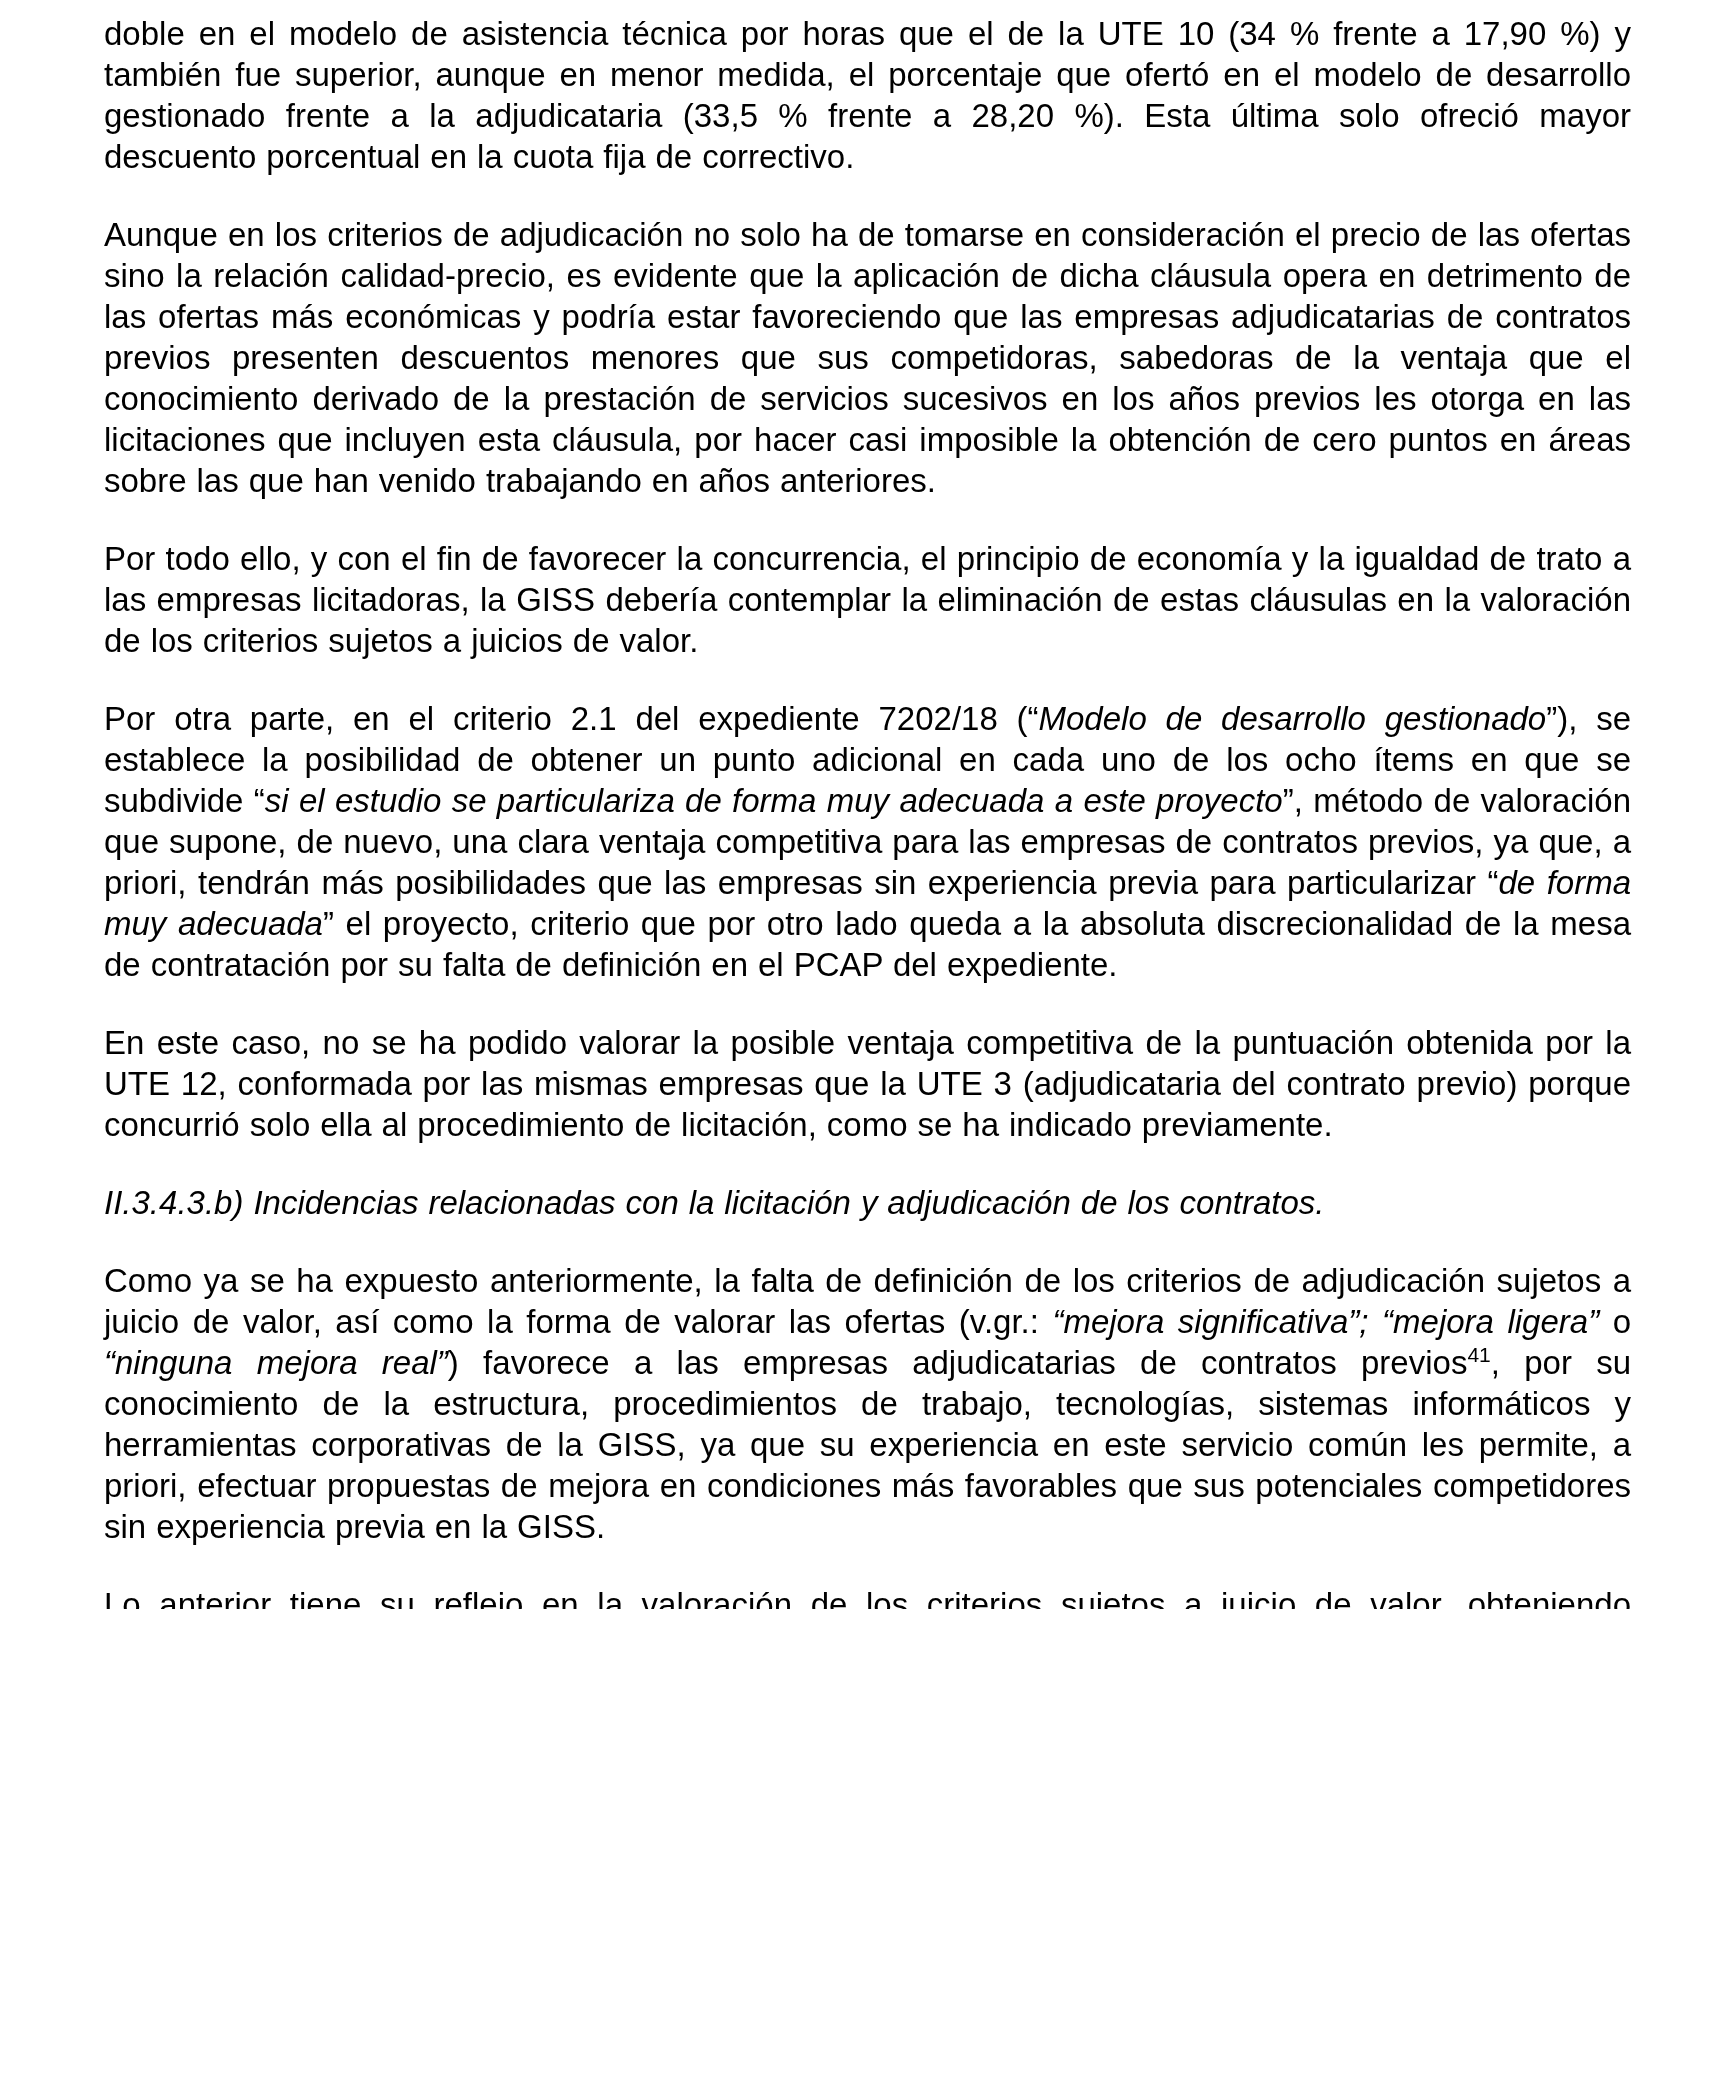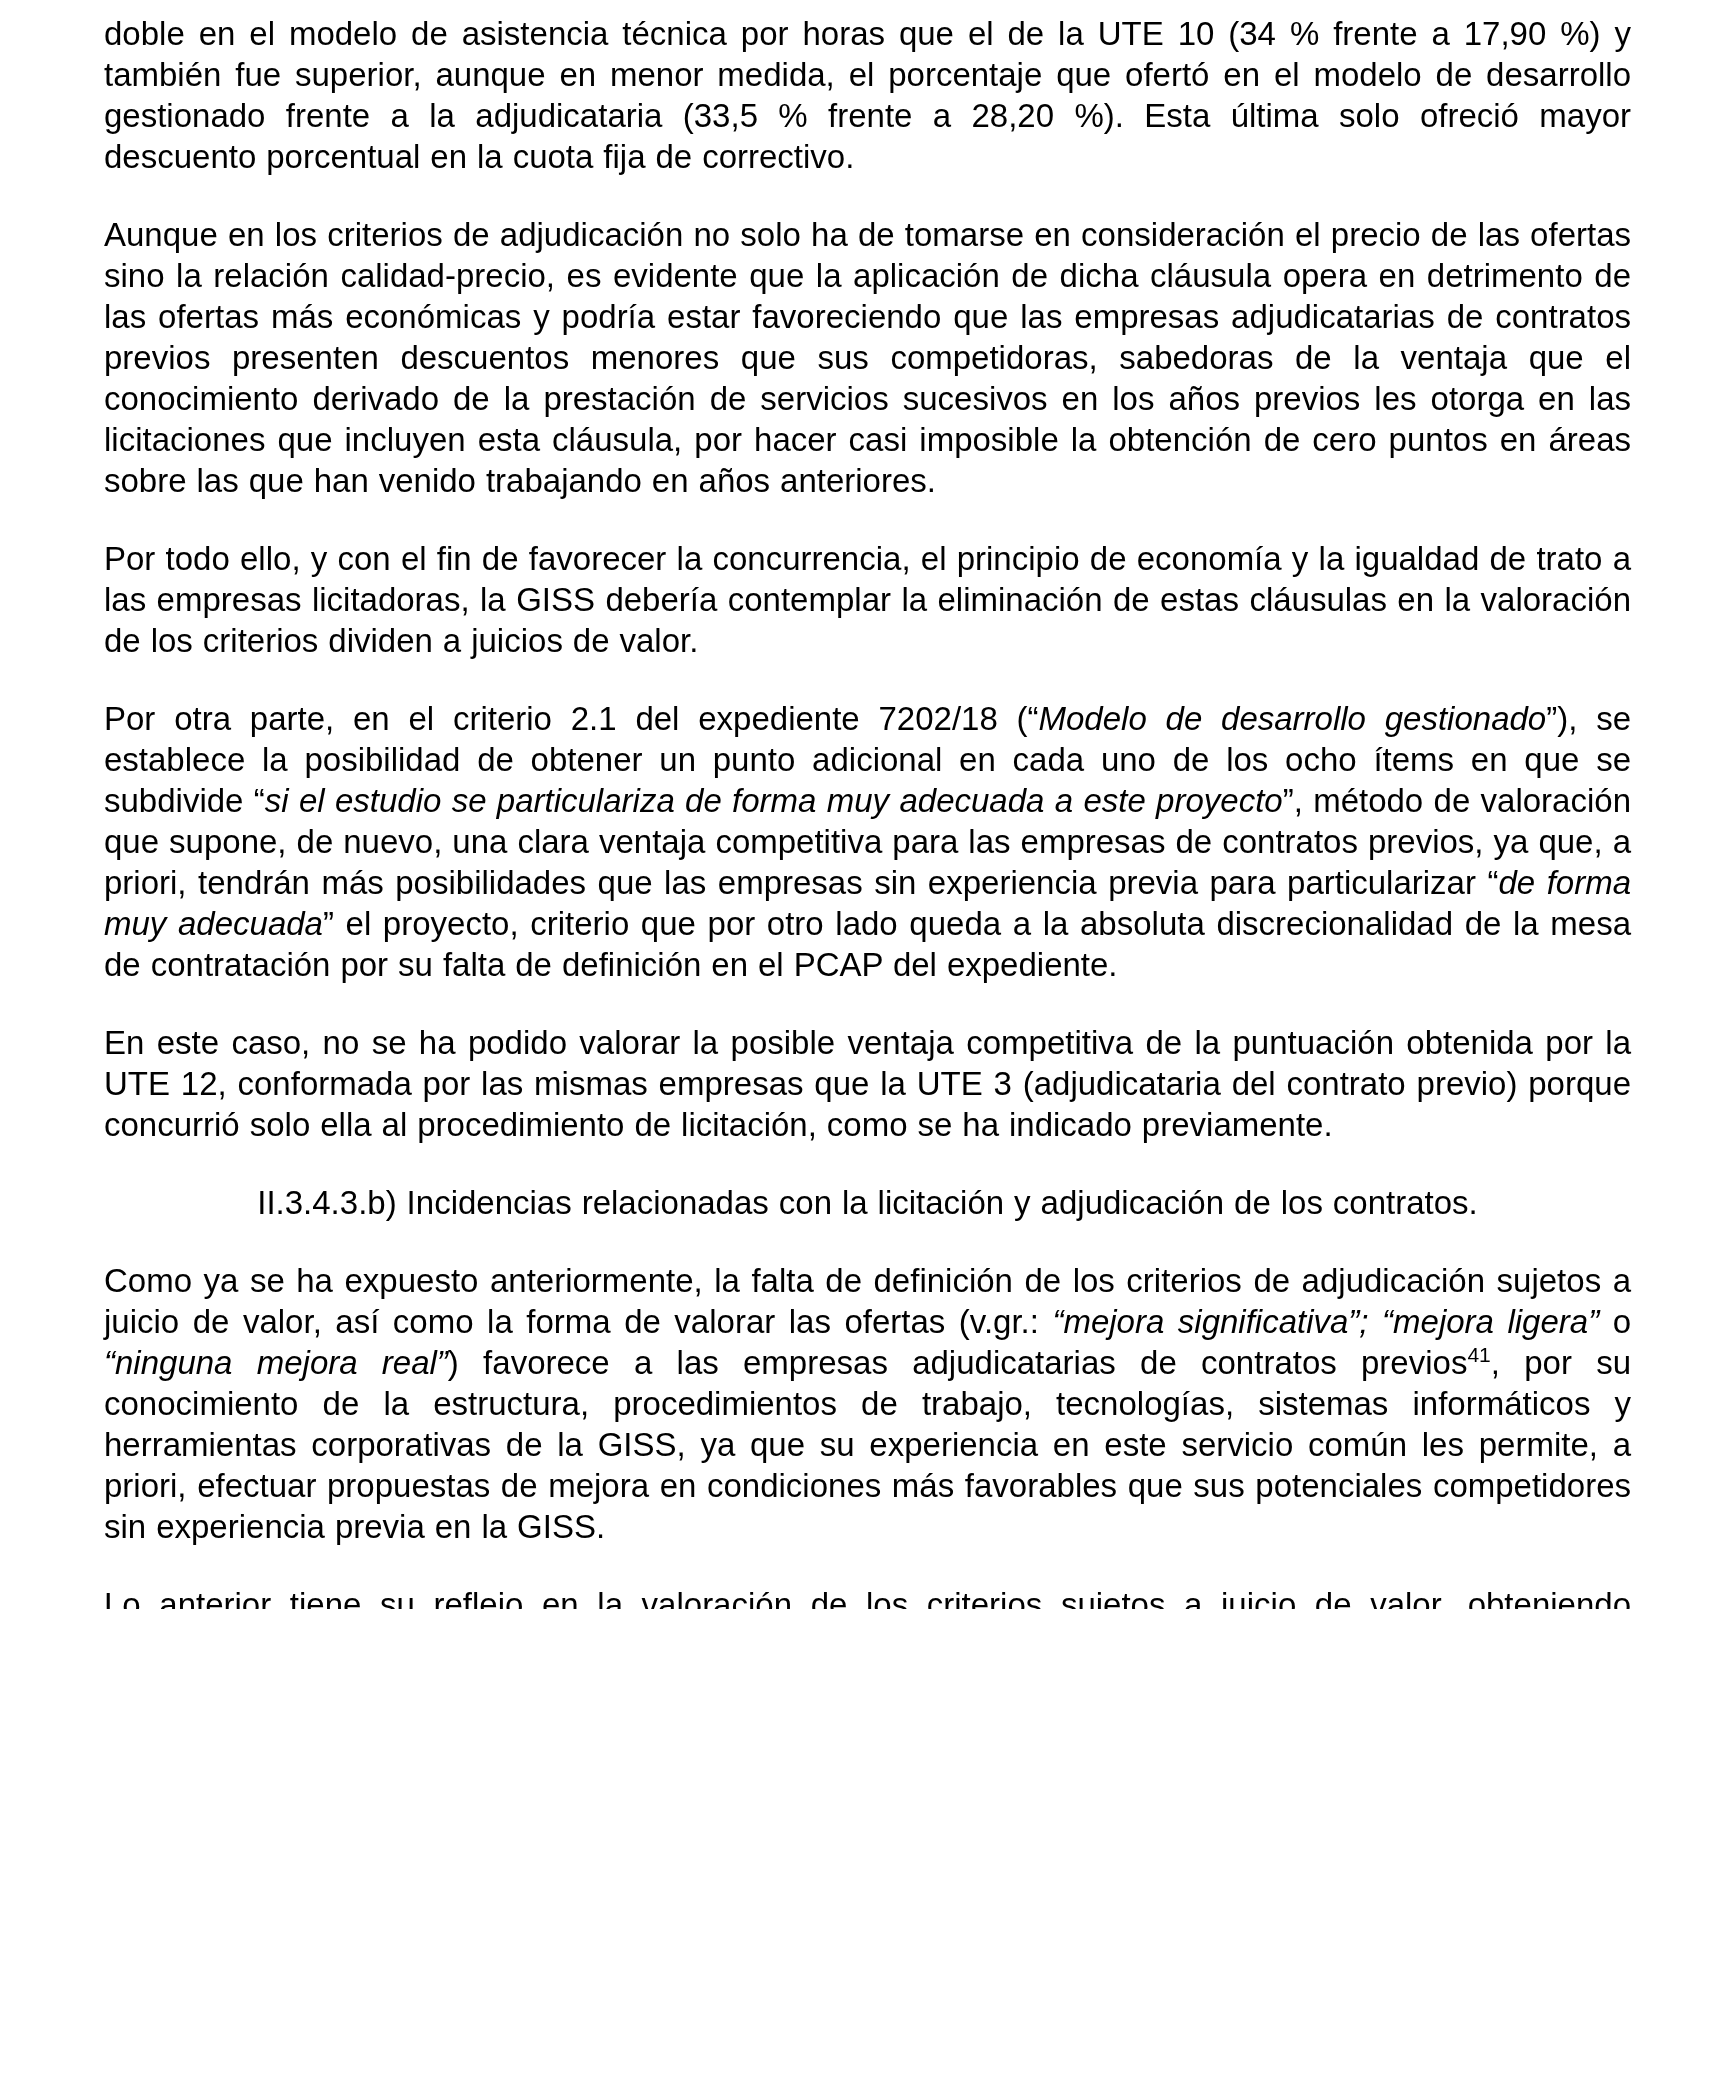--- a/index.html
+++ b/index.html
@@ -27,21 +27,22 @@
     margin: 0 0 37px 0;
     font-size: 33px;
     line-height: 41px;
     word-spacing: 0.8px;
   }
   .content p.body {
     text-align: justify;
     text-align-last: left;
   }
   .content p.heading {
-    text-align: center;
+    font-style: italic;
+    text-align: left;
   }
   .content p.pre-space {
     margin-top: 14.7px;
   }
   .content em {
     font-style: italic;
     margin-top: 9px;
   }
   .content sup {
     font-size: 21px;
@@ -73,21 +74,21 @@
     vertical-align: super;
   }
 </style>
 </head>
 <body>
 
 <div class="page">
   <div class="content">
       <p class="body">doble en el modelo de asistencia técnica por horas que el de la UTE 10 (34 % frente a 17,90 %) y también fue superior, aunque en menor medida, el porcentaje que ofertó en el modelo de desarrollo gestionado frente a la adjudicataria (33,5 % frente a 28,20 %). Esta última solo ofreció mayor descuento porcentual en la cuota fija de correctivo.</p>
       <p class="body">Aunque en los criterios de adjudicación no solo ha de tomarse en consideración el precio de las ofertas sino la relación calidad-precio, es evidente que la aplicación de dicha cláusula opera en detrimento de las ofertas más económicas y podría estar favoreciendo que las empresas adjudicatarias de contratos previos presenten descuentos menores que sus competidoras, sabedoras de la ventaja que el conocimiento derivado de la prestación de servicios sucesivos en los años previos les otorga en las licitaciones que incluyen esta cláusula, por hacer casi imposible la obtención de cero puntos en áreas sobre las que han venido trabajando en años anteriores.</p>
-      <p class="body">Por todo ello, y con el fin de favorecer la concurrencia, el principio de economía y la igualdad de trato a las empresas licitadoras, la GISS debería contemplar la eliminación de estas cláusulas en la valoración de los criterios dividen a juicios de valor.</p>
+      <p class="body">Por todo ello, y con el fin de favorecer la concurrencia, el principio de economía y la igualdad de trato a las empresas licitadoras, la GISS debería contemplar la eliminación de estas cláusulas en la valoración de los criterios sujetos a juicios de valor.</p>
       <p class="body">Por otra parte, en el criterio 2.1 del expediente 7202/18 (“<em>Modelo de desarrollo gestionado</em>”), se establece la posibilidad de obtener un punto adicional en cada uno de los ocho ítems en que se subdivide “<em>si el estudio se particulariza de forma muy adecuada a este proyecto</em>”, método de valoración que supone, de nuevo, una clara ventaja competitiva para las empresas de contratos previos, ya que, a priori, tendrán más posibilidades que las empresas sin experiencia previa para particularizar “<em>de forma muy adecuada</em>” el proyecto, criterio que por otro lado queda a la absoluta discrecionalidad de la mesa de contratación por su falta de definición en el PCAP del expediente.</p>
       <p class="body">En este caso, no se ha podido valorar la posible ventaja competitiva de la puntuación obtenida por la UTE 12, conformada por las mismas empresas que la UTE 3 (adjudicataria del contrato previo) porque concurrió solo ella al procedimiento de licitación, como se ha indicado previamente.</p>
       <p class="heading pre-space">II.3.4.3.b) Incidencias relacionadas con la licitación y adjudicación de los contratos.</p>
       <p class="body">Como ya se ha expuesto anteriormente, la falta de definición de los criterios de adjudicación sujetos a juicio de valor, así como la forma de valorar las ofertas (v.gr.: <em>“mejora significativa”;</em> <em>“mejora ligera”</em> o <em>“ninguna mejora real”</em>) favorece a las empresas adjudicatarias de contratos previos<sup>41</sup>, por su conocimiento de la estructura, procedimientos de trabajo, tecnologías, sistemas informáticos y herramientas corporativas de la GISS, ya que su experiencia en este servicio común les permite, a priori, efectuar propuestas de mejora en condiciones más favorables que sus potenciales competidores sin experiencia previa en la GISS.</p>
       <p class="body">Lo anterior tiene su reflejo en la valoración de los criterios sujetos a juicio de valor, obteniendo recurrentemente mayor puntuación las empresas que vienen prestando estos servicios, ya que, formulados los criterios en dichos términos, sus propuestas se ajustan mucho mejor a las necesidades de la GISS y a sus expectativas de mejora que las de sus competidoras. Además, la necesidad de obtener puntuación en todos los ítems en que se dividen los criterios incrementa la ventaja de las empresas de contratos anteriores en relación con el resto de las empresas.</p>
     </div>
 
   <div class="footnote-area">
     <div class="fn-rule"></div>
     <p class="footnote"><sup>41</sup><span> Prestación de servicios que, por ejemplo, las empresas 1, 2 y 5, en su oferta al lote 1 del expediente 7201/17G se retrotraen 25 años.</span></p>

